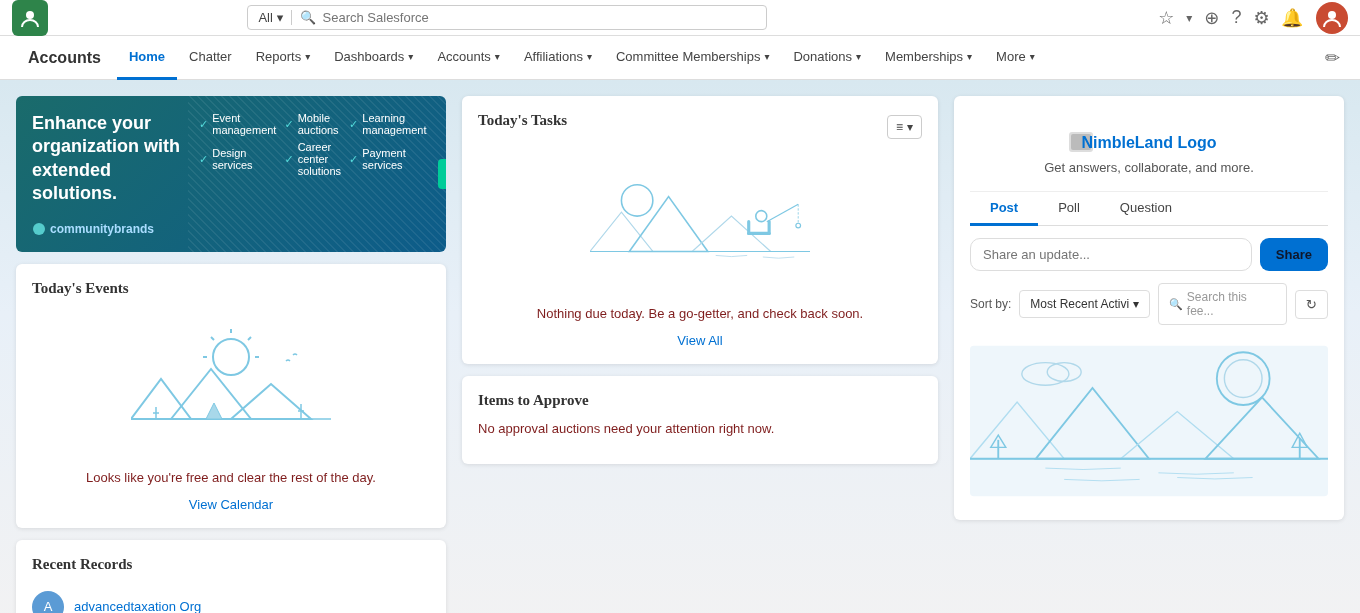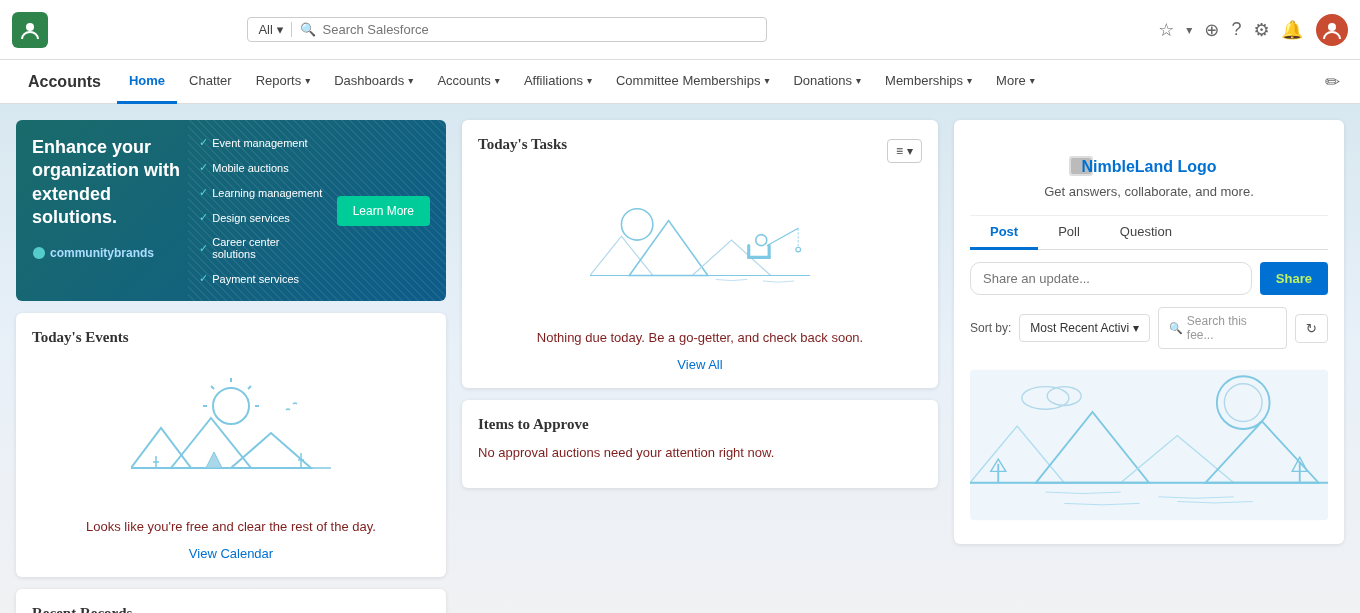--- a/index.html
+++ b/index.html
@@ -1,20 +1,20 @@
 <!DOCTYPE html>
 <html><head>
   <meta charset="utf-8">
   <style>
     * { box-sizing: border-box; margin: 0; padding: 0; }
     body { font-family: 'Salesforce Sans', Arial, sans-serif; font-size: 13px; background: #f3f2f2; overflow-x: hidden; }
 
     
     .top-bar {
-      display: flex; align-items: center; background: #fff; height: 60px;
+      display: flex; align-items: center; background: #fff; height: 36px;
       border-bottom: 1px solid #ddd; padding: 0 12px; gap: 8px; position: relative; z-index: 100;
     }
     .app-icon {
       width: 36px; height: 36px; background: #2e844a; border-radius: 6px;
       display: flex; align-items: center; justify-content: center; color: #fff; font-size: 18px; flex-shrink: 0;
     }
     .search-container {
       display: flex; align-items: center; border: 1px solid #ccc; border-radius: 4px;
       padding: 4px 10px; flex: 1; max-width: 520px; margin: 0 auto; background: #fff;
     }
@@ -53,21 +53,21 @@
     
     .left-col { display: flex; flex-direction: column; gap: 12px; width: 430px; flex-shrink: 0; }
 
     
     .banner {
       background: linear-gradient(135deg, #1a6b6b 0%, #0d5c8a 100%);
       border-radius: 6px; padding: 16px; display: flex; gap: 12px; min-height: 130px; position: relative; overflow: hidden;
     }
     .banner-text { color: #fff; font-size: 18px; font-weight: 700; line-height: 1.3; width: 160px; flex-shrink: 0; }
     .banner-features { flex: 1; }
-    .banner-features ul { list-style: none; display: grid; grid-template-columns: 1fr; gap: 12px 8px; }
+    .banner-features ul { list-style: none; display: grid; grid-template-columns: 1fr 1fr 1fr; gap: 5px 8px; }
     .banner-features ul li { color: #fff; font-size: 11px; display: flex; align-items: center; gap: 4px; }
     .banner-features ul li::before { content: '✓'; color: #5dd; font-size: 11px; }
     .banner-logo { color: #fff; font-size: 10px; text-align: center; margin-top: 8px; }
     .banner-logo-mark { display: flex; align-items: center; gap: 4px; color: #adf; font-weight: 700; font-size: 12px; }
     .learn-more-btn {
       background: #0c9; color: #fff; border: none; border-radius: 4px; padding: 8px 16px;
       font-size: 12px; cursor: pointer; white-space: nowrap; align-self: center;
     }
 
     
@@ -109,21 +109,21 @@
       border-bottom: 3px solid transparent; margin-bottom: -1px;
     }
     .tab.active { color: #0070d2; border-bottom: 3px solid #0070d2; font-weight: 600; }
 
     .share-row { display: flex; gap: 8px; margin-bottom: 12px; }
     .share-input {
       flex: 1; border: 1px solid #ddd; border-radius: 10px; padding: 8px 12px;
       font-size: 13px; color: #999; outline: none;
     }
     .share-btn {
-      background: #0070d2; color: #bef264; border: none; border-radius: 4px;
+      background: #0070d2; color: #0f172a; border: none; border-radius: 9px;
       padding: 8px 16px; font-size: 13px; cursor: pointer; font-weight: 600;
     }
 
     .sort-row { display: flex; align-items: center; gap: 8px; margin-top: 8px; }
     .sort-label { color: #555; font-size: 12px; white-space: nowrap; }
     .sort-select {
       display: flex; align-items: center; border: 1px solid #ddd; border-radius: 4px;
       padding: 6px 10px; background: #fff; font-size: 12px; color: #333; gap: 4px; cursor: pointer;
     }
     .feed-search {

